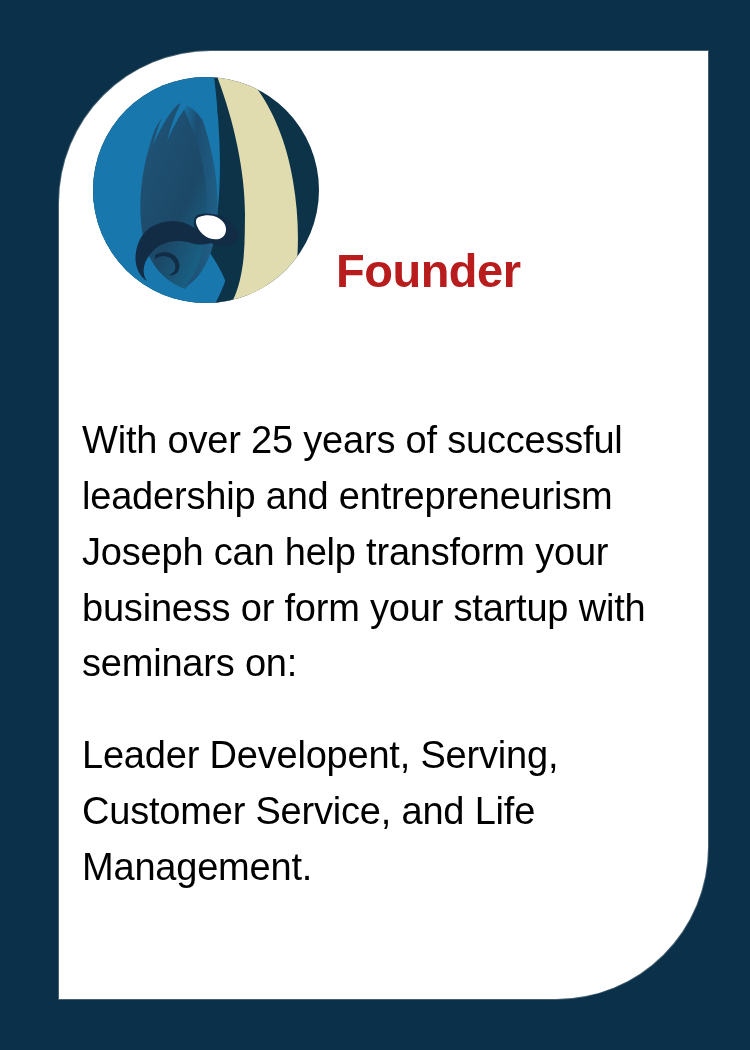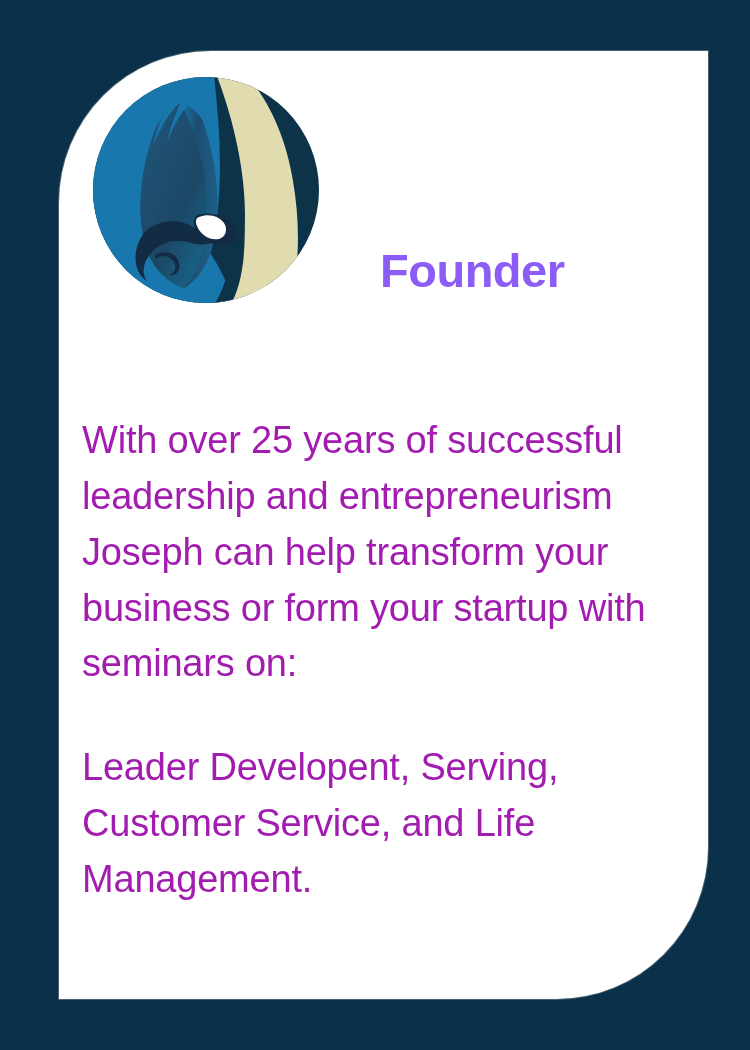--- a/index.html
+++ b/index.html
@@ -52,24 +52,23 @@
   }
 
   
   #role {
     position: absolute;
     left: 277px;
     top: 196px;
     font-size: 47px;
     font-weight: bold;
     letter-spacing: -0.5px;
-    color: #8b5cf6;
+    color: #b91c1c;
     line-height: 1;
     white-space: nowrap;
-    margin-left: 44px;
   }
 
   
   #person-name {
     position: absolute;
     left: 24px;
     top: 270px;
     font-size: 35px;
     font-weight: bold;
     letter-spacing: -0.3px;
@@ -82,26 +81,26 @@
   #bio {
     position: absolute;
     left: 23px;
     top: 362px;
     width: 616px;
   }
   .bio-para {
     font-size: 38px;
     font-weight: 400;
     line-height: 1.47;
-    color: #a21caf;
+    color: #000000;
     letter-spacing: -0.2px;
     margin: 0;
   }
   .bio-para + .bio-para {
-    margin-top: 48px;
+    margin-top: 36px;
   }
 </style>
 </head>
 <body>
 
 <div id="stage">
 
   <div id="card">
 
     <div id="logo-wrap">

